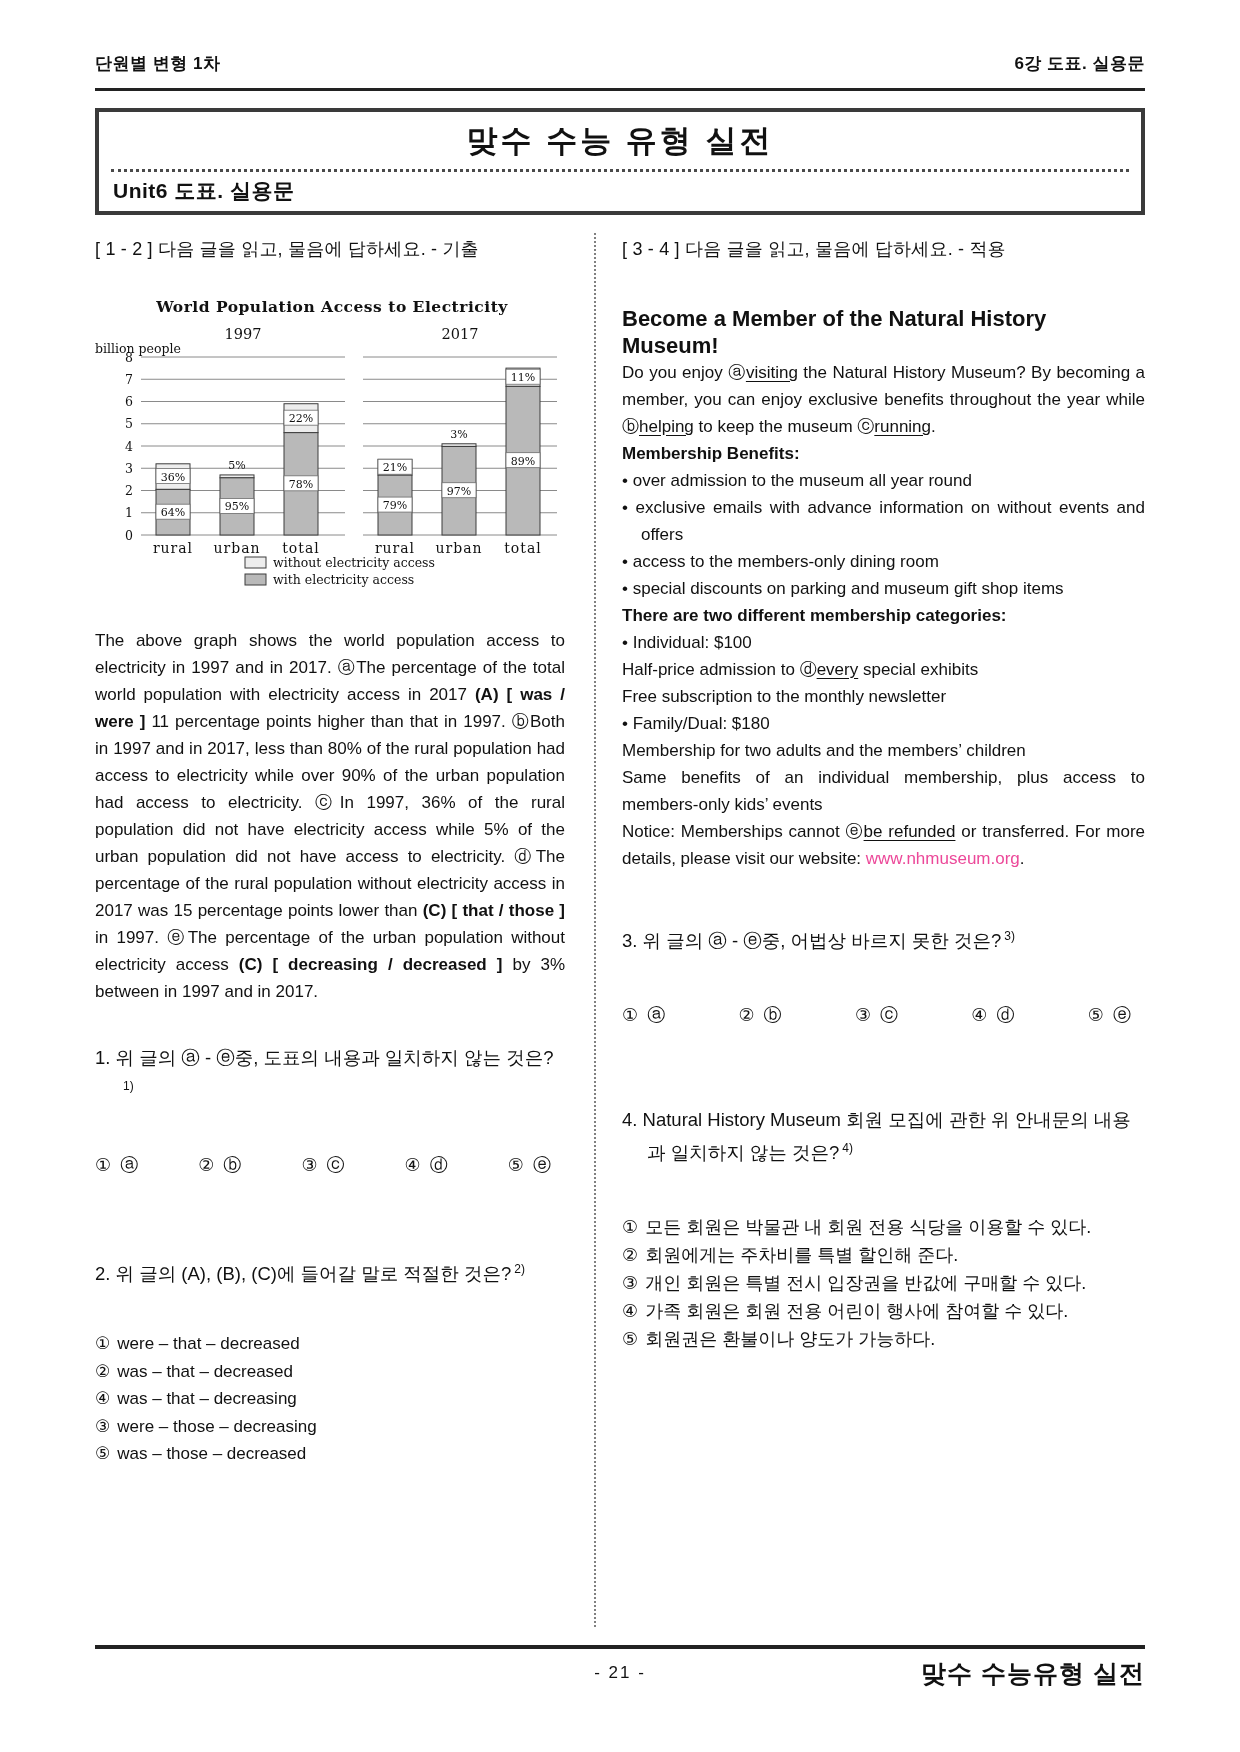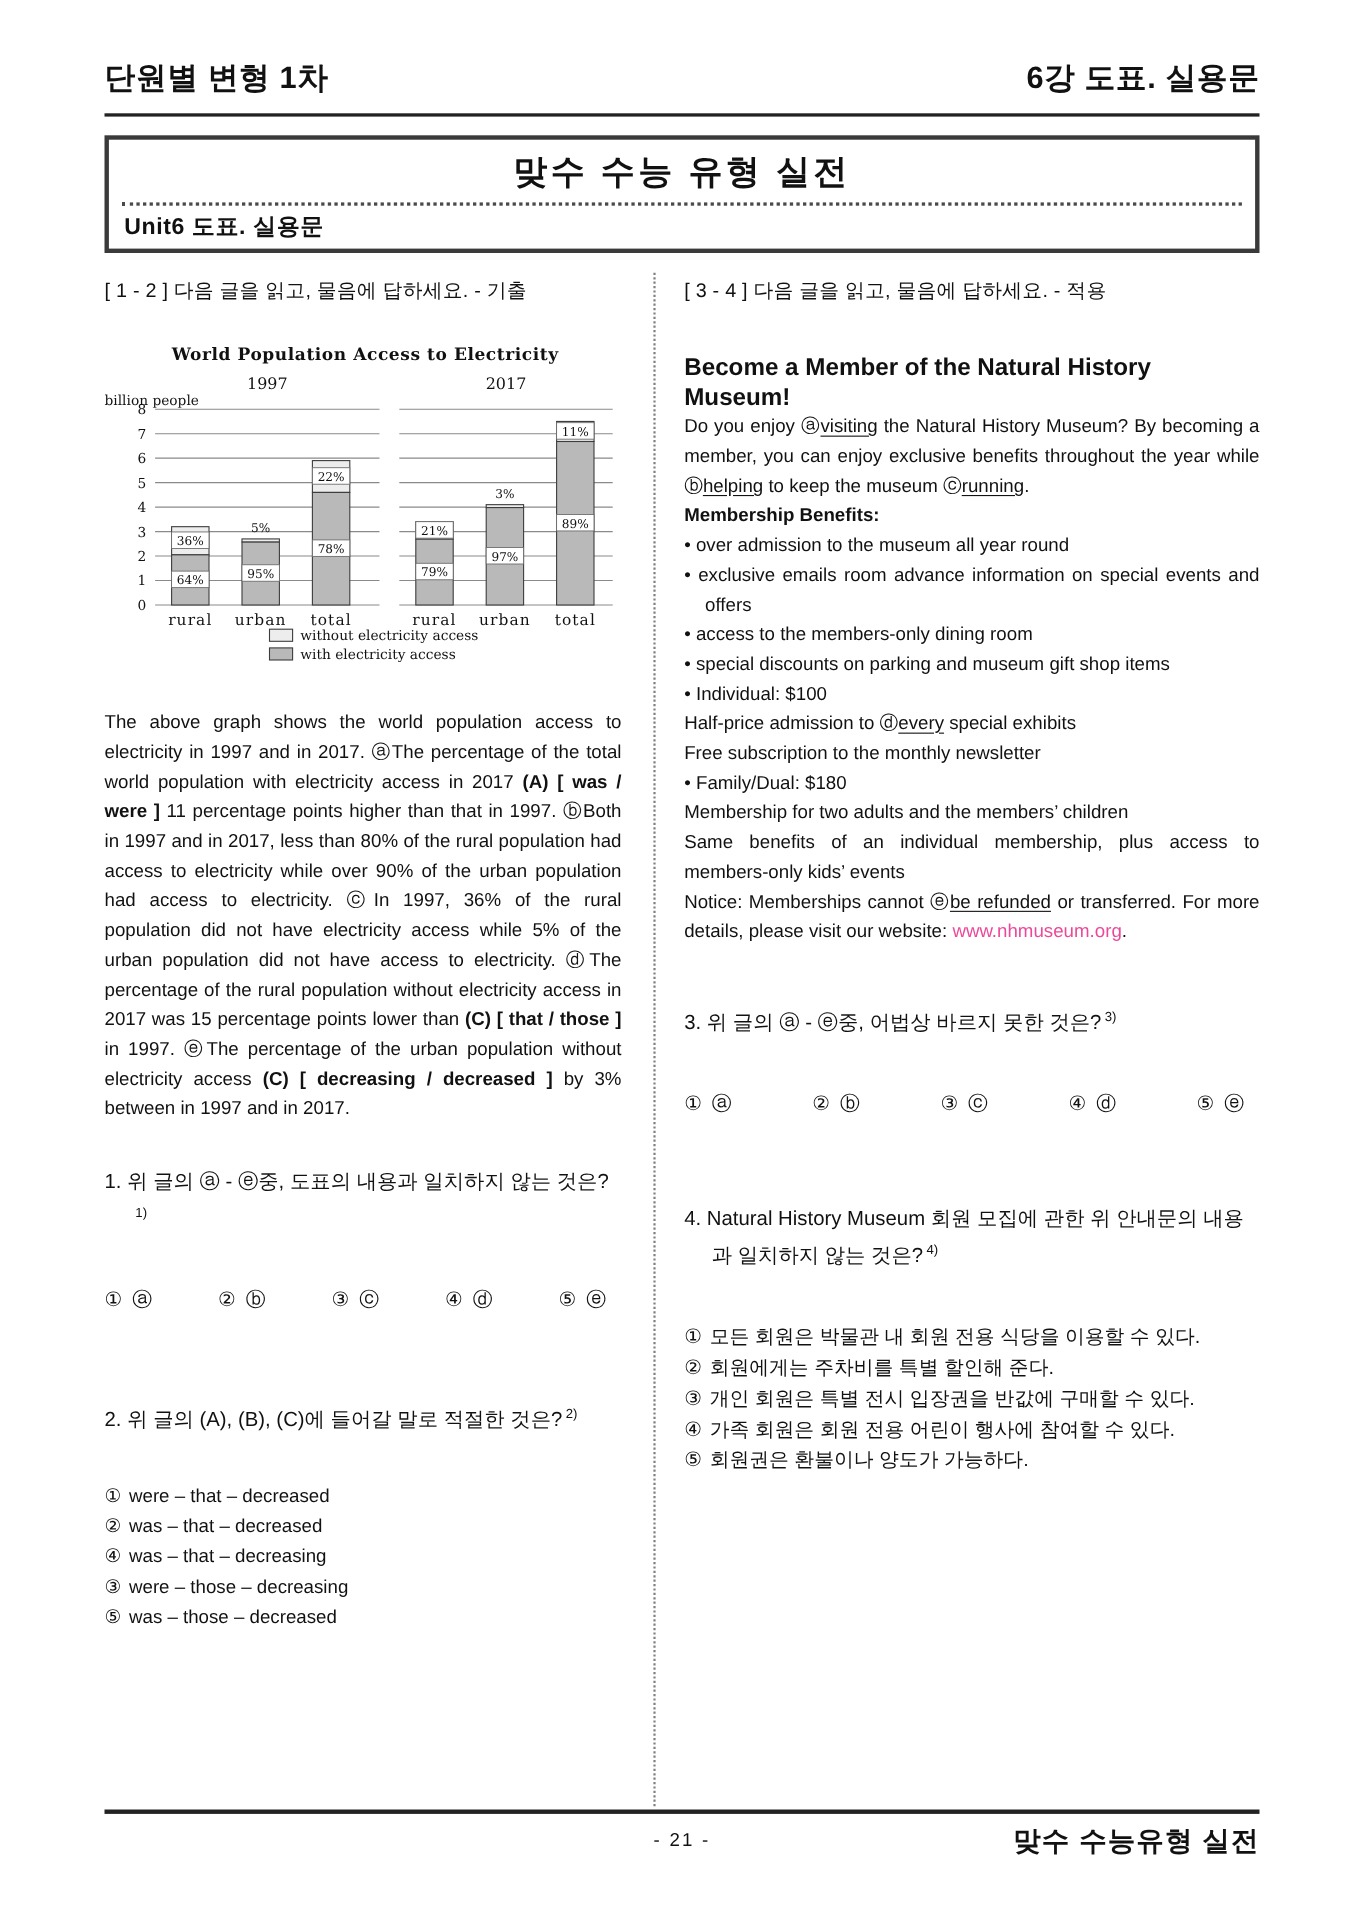--- a/index.html
+++ b/index.html
@@ -5,21 +5,21 @@
   * { box-sizing: border-box; }
   html,body { margin:0; padding:0; background:#ffffff; }
   .page {
     position:relative; width:1240px; height:1752px; margin:0 auto;
     background:#ffffff; color:#111;
     font-family:"Liberation Sans","DejaVu Sans",sans-serif;
     padding:52px 95px 0 95px; overflow:hidden;
   }
   
   .page-header { display:flex; justify-content:space-between; align-items:flex-end;
-    font-size:28px; font-weight:bold; letter-spacing:0.5px;gap:36px; }
+    font-size:17px; font-weight:bold; letter-spacing:0.5px;gap:36px; }
   .header-rule { height:3px; background:#222; margin-top:13px; }
   
   .title-box { border:4px solid #3a3a3a; margin-top:17px; padding:8px 12px 6px 12px; }
   .box-title { text-align:center; font-size:31px; font-weight:bold; letter-spacing:3px; }
   .box-dotted { border-top:3px dotted #4a4a4a; margin:7px 0 5px 0; }
   .box-subtitle { font-size:21px; font-weight:bold; letter-spacing:0.5px; padding-left:2px; }
   
   .columns { position:relative; display:flex; margin-top:14px; height:1398px; }
   .col-left { width:470px; flex:0 0 470px; }
   .col-divider { flex:0 0 0; border-left:2px dotted #808080; margin:4px 26px 0 29px; }
@@ -193,24 +193,25 @@
 
     <div class="col-right">
       <div class="instruction">[ 3 - 4 ] 다음 글을 읽고, 물음에 답하세요. - 적용</div>
 
       <div class="notice-title">Become a Member of the Natural History Museum!</div>
       <div class="notice-body">
         <div class="nline"><span>Do you enjoy </span><span>ⓐ</span><span class="u">visiting</span><span> the Natural History Museum? By becoming a member, you can enjoy exclusive benefits throughout the year while </span><span>ⓑ</span><span class="u">helping</span><span> to keep the museum </span><span>ⓒ</span><span class="u">running</span><span>.</span></div>
         <div class="nline nheading">Membership Benefits:</div>
         <div>
             <div class="nline bullet">over admission to the museum all year round</div>
-            <div class="nline bullet">exclusive emails room advance information on special events and offers</div>
+            <div class="nline bullet">exclusive emails with advance information on without events and offers</div>
             <div class="nline bullet">access to the members-only dining room</div>
             <div class="nline bullet">special discounts on parking and museum gift shop items</div>
           </div>
+        <div class="nline nheading">There are two different membership categories:</div>
         <div>
             <div class="nline bullet"><span>Individual: $100</span></div>
             <div class="nline"><span>Half-price admission to </span><span>ⓓ</span><span class="u">every</span><span> special exhibits</span></div>
             <div class="nline"><span>Free subscription to the monthly newsletter</span></div>
             <div class="nline bullet"><span>Family/Dual: $180</span></div>
             <div class="nline"><span>Membership for two adults and the members’ children</span></div>
             <div class="nline"><span>Same benefits of an individual membership, plus access to members-only kids’ events</span></div>
             <div class="nline"><span>Notice: Memberships cannot </span><span>ⓔ</span><span class="u">be refunded</span><span> or transferred. For more details, please visit our website: </span><span class="lnk">www.nhmuseum.org</span><span>.</span></div>
           </div>
       </div>

